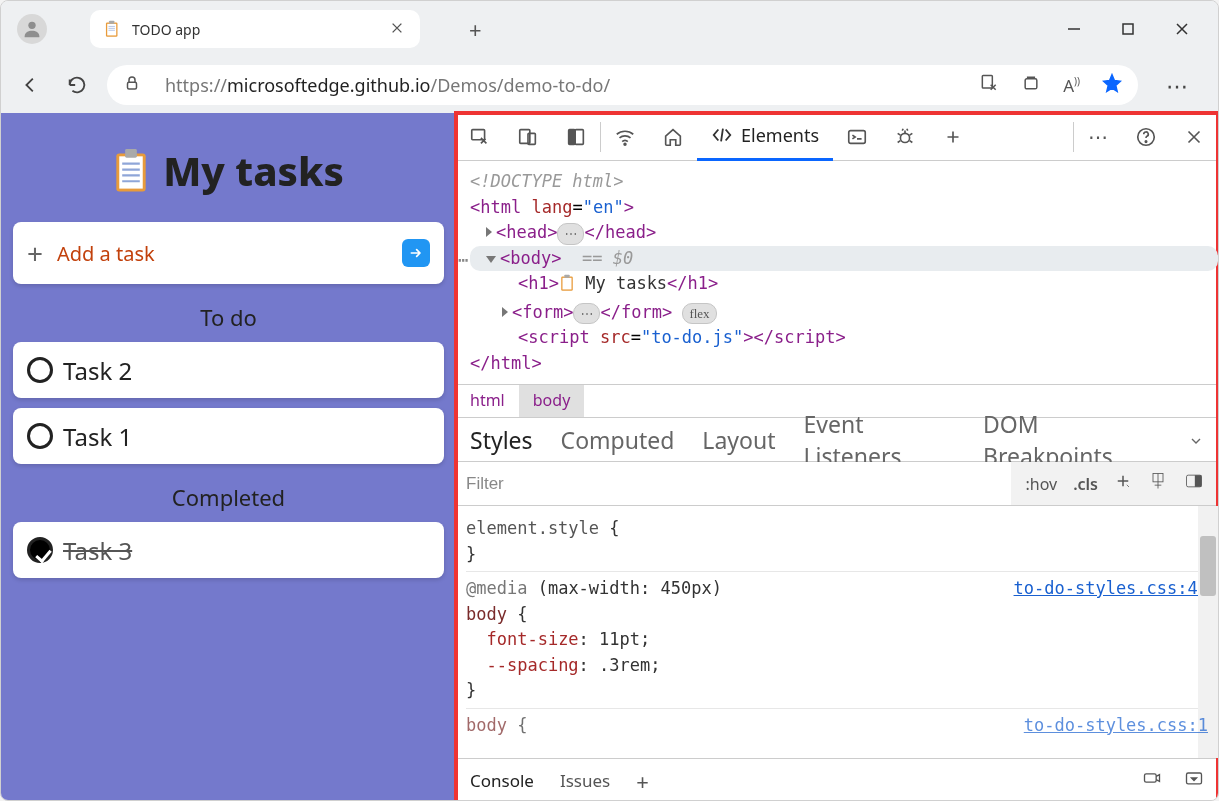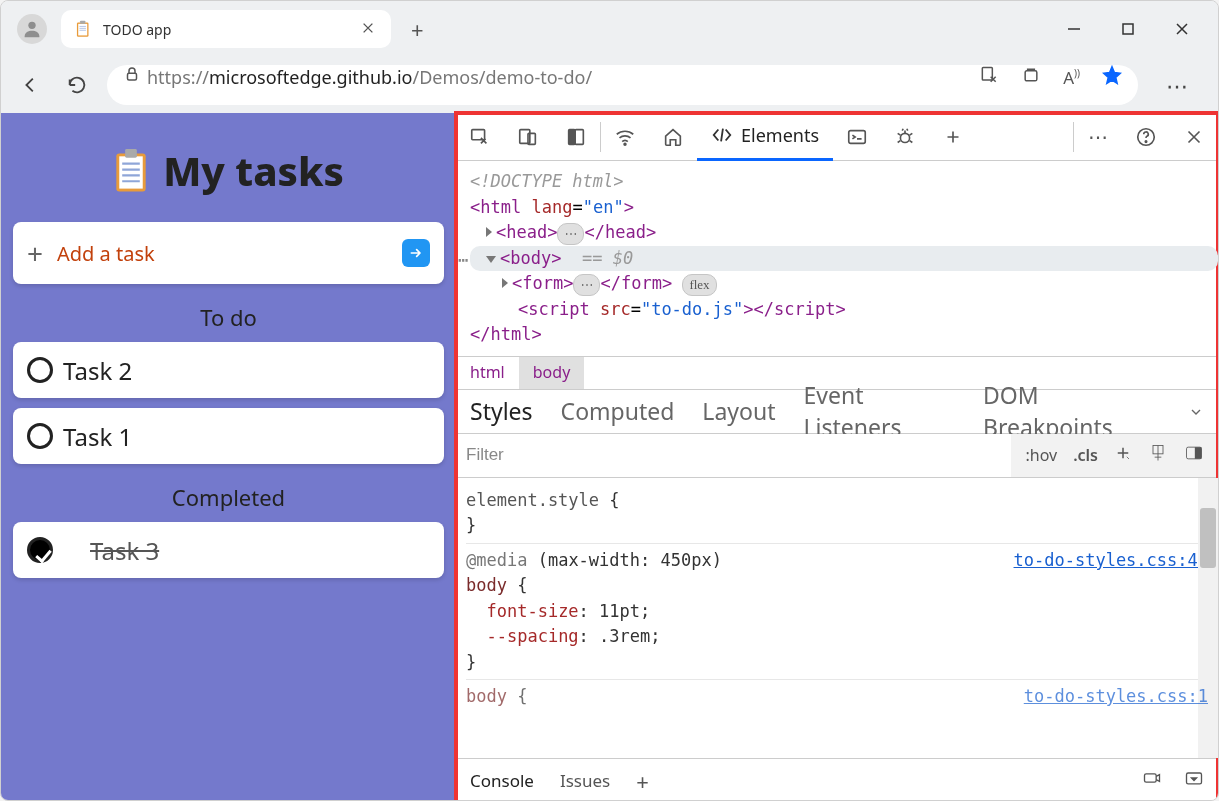--- a/index.html
+++ b/index.html
@@ -1,34 +1,34 @@
 <!DOCTYPE html>
 <html><head>
 <meta charset="utf-8">
 <style>
 * { box-sizing: border-box; margin: 0; padding: 0; }
 body { font-family: "Segoe UI", system-ui, sans-serif; background: #f3f3f3; width: 1219px; height: 801px; overflow: hidden; border: 1px solid #d0d0d0; border-radius: 8px; }
 
 
-.titlebar { height: 56px; display: flex; align-items: center; padding: 0 10px; background: #eef0f2; }
+.titlebar { height: 56px; display: flex; align-items: center; padding: 0 10px; background: #eef0f2; gap: 29px; }
 .avatar { width: 30px; height: 30px; border-radius: 50%; background: #d8d8d8; margin: 0 14px 0 6px; display:flex; align-items:center; justify-content:center; }
 .avatar svg { width: 22px; height: 22px; fill: #8e8e8e; }
 .tab { display: flex; align-items: center; background: #fff; border-radius: 10px; height: 38px; padding: 0 14px; width: 330px; }
 .tab-icon { width: 18px; height: 18px; margin-right: 10px; display:flex; }
 .tab-title { flex: 1; font-size: 14px; color: #333; }
 .tab-close { width:16px; }
 .newtab { margin-left: 20px; font-size: 22px; color: #555; }
 .win-controls { margin-left: auto; display: flex; gap: 38px; padding-right: 18px; color:#333; }
 .win-controls div { width: 16px; display:flex; align-items:center; justify-content:center; }
 
 
 .urlbar { height: 56px; display: flex; align-items: center; padding: 0 14px; background: #eef0f2; gap: 14px; }
 .navbtn { width: 32px; height: 32px; display:flex; align-items:center; justify-content:center; color:#333; }
 .navbtn svg { width: 22px; height: 22px; stroke:#444; stroke-width:2; fill:none; }
-.omnibox { flex: 1; display: flex; align-items: flex-start; background: #fff; height: 40px; border-radius: 20px; padding: 0 16px; gap:6px; }
+.omnibox { flex: 1; display: flex; align-items: center; background: #fff; height: 40px; border-radius: 20px; padding: 0 16px; gap:24px; }
 .omnibox .lock svg { width:18px; height:18px; stroke:#555; stroke-width:2; fill:none; }
 .url { font-size: 18px; color: #777; }
 .url .path { color: #222; }
 .omni-right { margin-left:auto; display:flex; gap:22px; align-items:center; }
 .omni-right svg { width:20px; height:20px; stroke:#555; fill:none; stroke-width:1.8; }
 .star-icon svg { fill:#0a66ff; stroke:#0a66ff; }
 .more-dots { margin: 0 14px; font-size:22px; color:#444; letter-spacing:2px; }
 
 
 .content { display: flex; height: calc(801px - 112px); }
@@ -41,21 +41,21 @@
 .card { background:#fff; border-radius:8px; padding: 12px 14px; display:flex; align-items:center; gap:10px; margin-bottom:10px; box-shadow: 0 2px 4px rgba(0,0,0,.15); }
 .add-card { height:62px; }
 .plus { font-size: 28px; color:#666; margin-right:4px; }
 .add-text { font-size: 20px; color:#c2410c; flex:1; }
 .go-btn { width:28px; height:28px; background:#2196f3; border-radius:6px; display:flex; align-items:center; justify-content:center; color:#fff; }
 .section-h { text-align:center; font-size: 22px; color:#222; margin: 18px 0 10px; }
 .task-row { height:56px; font-size:24px; }
 .circle { width:26px; height:26px; border:3px solid #222; border-radius:50%; flex-shrink:0; }
 .circle.done { background:#000; position:relative; }
 .circle.done::after { content:""; position:absolute; left:6px; top:10px; width:12px; height:6px; border-left:3px solid #fff; border-bottom:3px solid #fff; transform: rotate(-50deg); }
-.done-text { text-decoration: line-through; color:#555;margin-left:27px; }
+.done-text { text-decoration: line-through; color:#555; }
 
 
 .dev-pane { flex:1; background:#fff; outline: 4px solid #e33; outline-offset:-2px; display:flex; flex-direction:column; }
 
 .dev-toolbar { display:flex; align-items:center; height:48px; border-bottom:1px solid #ccc; }
 .dev-toolbar .tb-group { display:flex; align-items:center; gap:0; }
 .tb-btn { width:48px; height:48px; display:flex; align-items:center; justify-content:center; color:#555; }
 .tb-btn svg { width:22px; height:22px; stroke:#555; stroke-width:1.8; fill:none; }
 .vsep { width:1px; height:30px; background:#ccc; }
 .el-tab { height:48px; display:flex; align-items:center; gap:8px; padding: 0 14px; border-bottom: 3px solid #0a66ff; color:#222; font-size:18px; }
@@ -315,20 +315,25 @@
             </svg>
           </div>
       </div>
     </div>
 
     <div class="dom-tree">
       <div class="line"><span class="gray">&lt;!DOCTYPE html&gt;</span></div>
       <div class="line"><span class="tag">&lt;<span>html</span></span> <span class="attr-name">lang</span>=<span class="attr-val">"<span>en</span>"</span><span class="tag">&gt;</span></div>
       <div class="line" style="padding-left:16px;"><span class="tri"></span><span class="tag">&lt;<span>head</span>&gt;</span><span class="pill">⋯</span><span class="tag">&lt;/<span>head</span>&gt;</span></div>
       <span class="sel-line line" style="padding-left:16px;border-radius:10px;"><span class="tri down"></span><span class="tag">&lt;<span>body</span>&gt;</span>&nbsp;&nbsp;<span class="gray">== $0</span></span>
+      <div class="line" style="padding-left:48px;"><span class="tag">&lt;<span>h1</span>&gt;</span><span style="display:inline-block;vertical-align:-3px;"><svg width="16" height="18" viewBox="0 0 24 28">
+              <rect x="3" y="4" width="18" height="22" rx="2" fill="#e89b3b"></rect>
+              <rect x="5" y="6" width="14" height="18" fill="#fff"></rect>
+              <rect x="8" y="1" width="8" height="5" rx="1" fill="#a9a9a9"></rect>
+            </svg></span><span class="txt"> My tasks</span><span class="tag">&lt;/<span>h1</span>&gt;</span></div>
       <div class="line" style="padding-left:32px;"><span class="tri"></span><span class="tag">&lt;<span>form</span>&gt;</span><span class="pill">⋯</span><span class="tag">&lt;/<span>form</span>&gt;</span> <span class="pill">flex</span></div>
       <div class="line" style="padding-left:48px;"><span class="tag">&lt;<span>script</span></span> <span class="attr-name">src</span>=<span class="attr-val">"<span>to-do.js</span>"</span><span class="tag">&gt;&lt;/<span>script</span>&gt;</span></div>
       <div class="line"><span class="tag">&lt;/html&gt;</span></div>
     </div>
 
     <div class="bc">
       <div class="bc-item">html</div>
       <div class="bc-item sel">body</div>
     </div>
 

